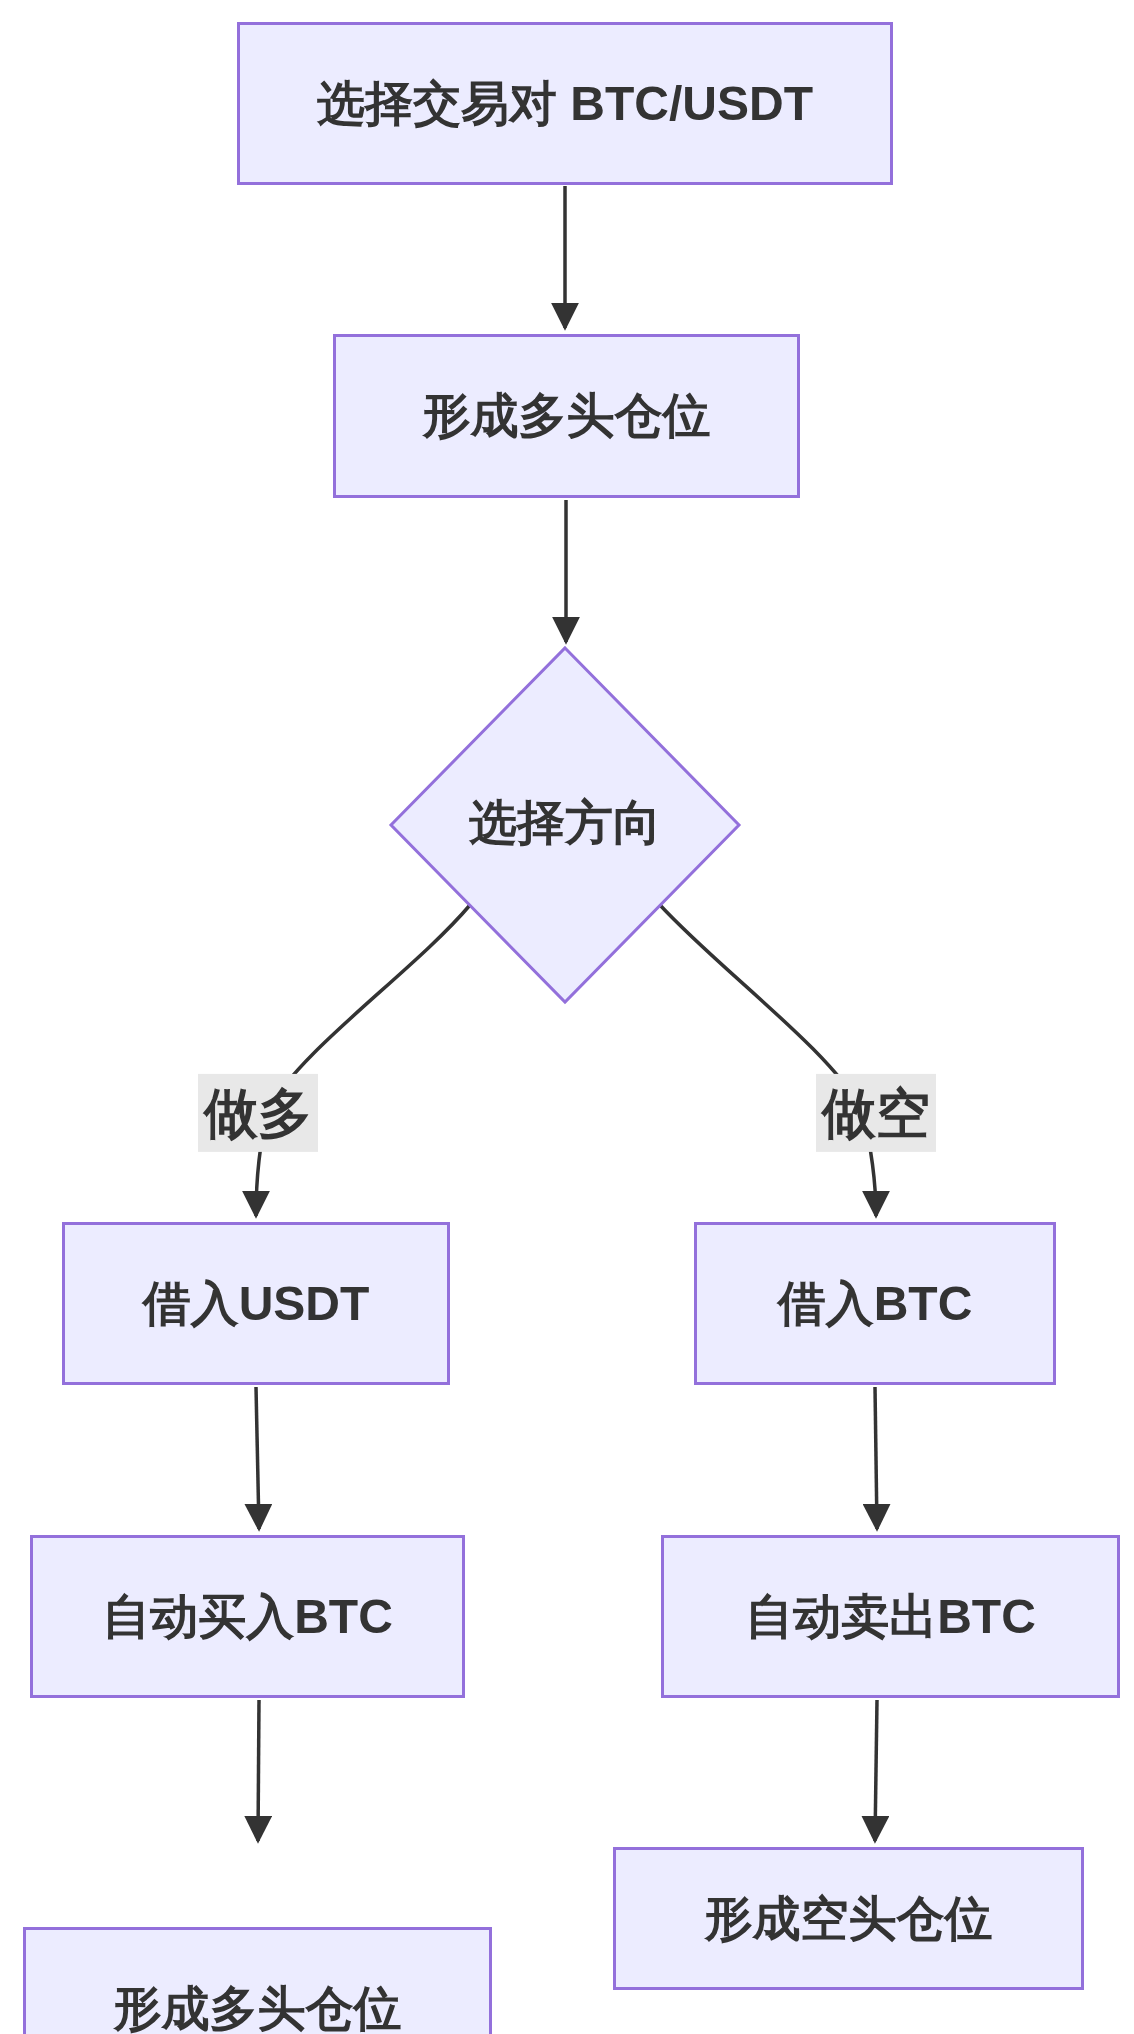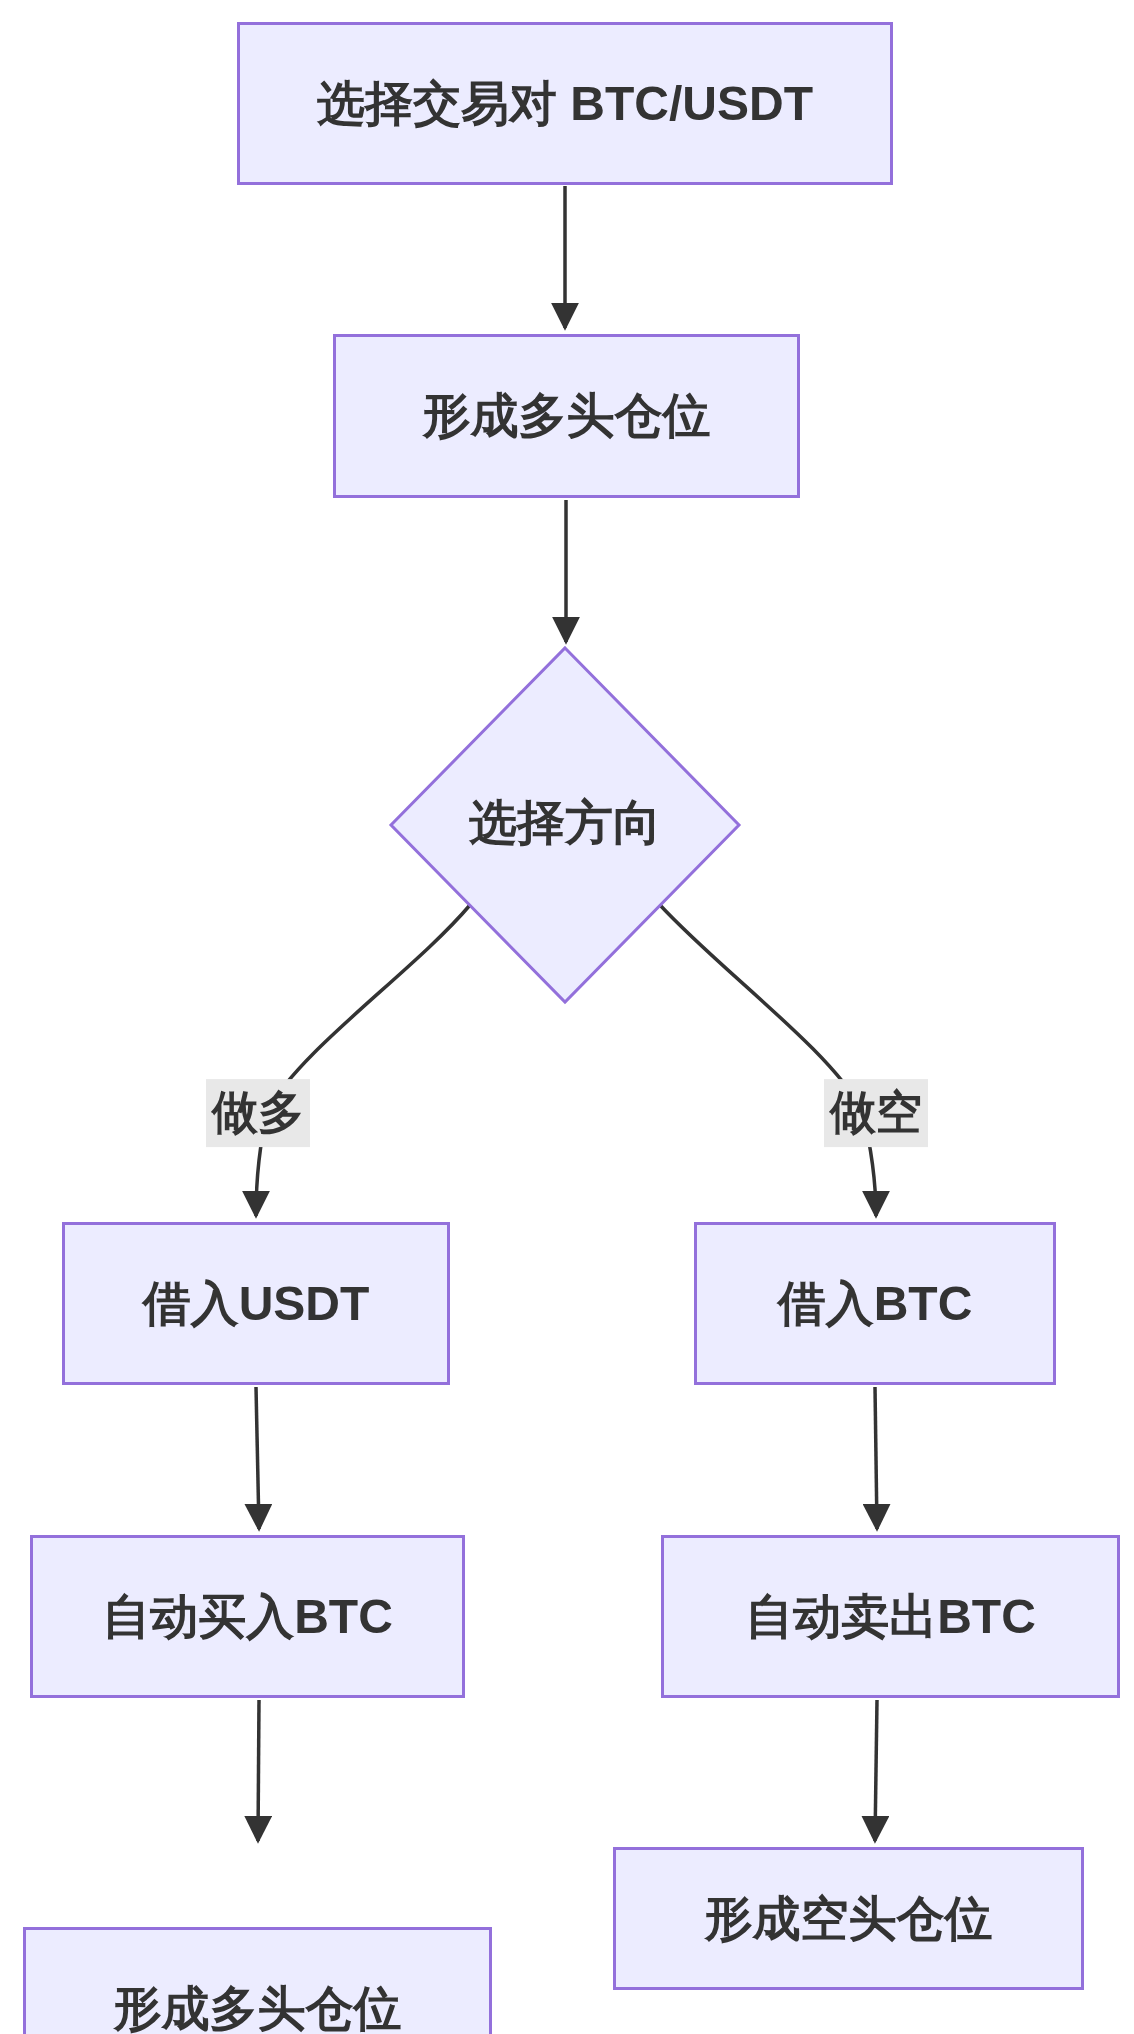--- a/index.html
+++ b/index.html
@@ -54,21 +54,21 @@
     color:var(--c-text);
     font-size:48px;
     text-align:center;
     background:transparent;
   }
   .edge-label{
     position:absolute;
     transform:translate(-50%,-50%);
     background:var(--c-edge-label-bg);
     color:var(--c-text);
-    font-size:46px;
+    font-size:54px;
     line-height:1.3;
     padding:4px 6px;
     white-space:nowrap;
   }
 </style>
 </head>
 <body>
 
 <div class="canvas">
 

